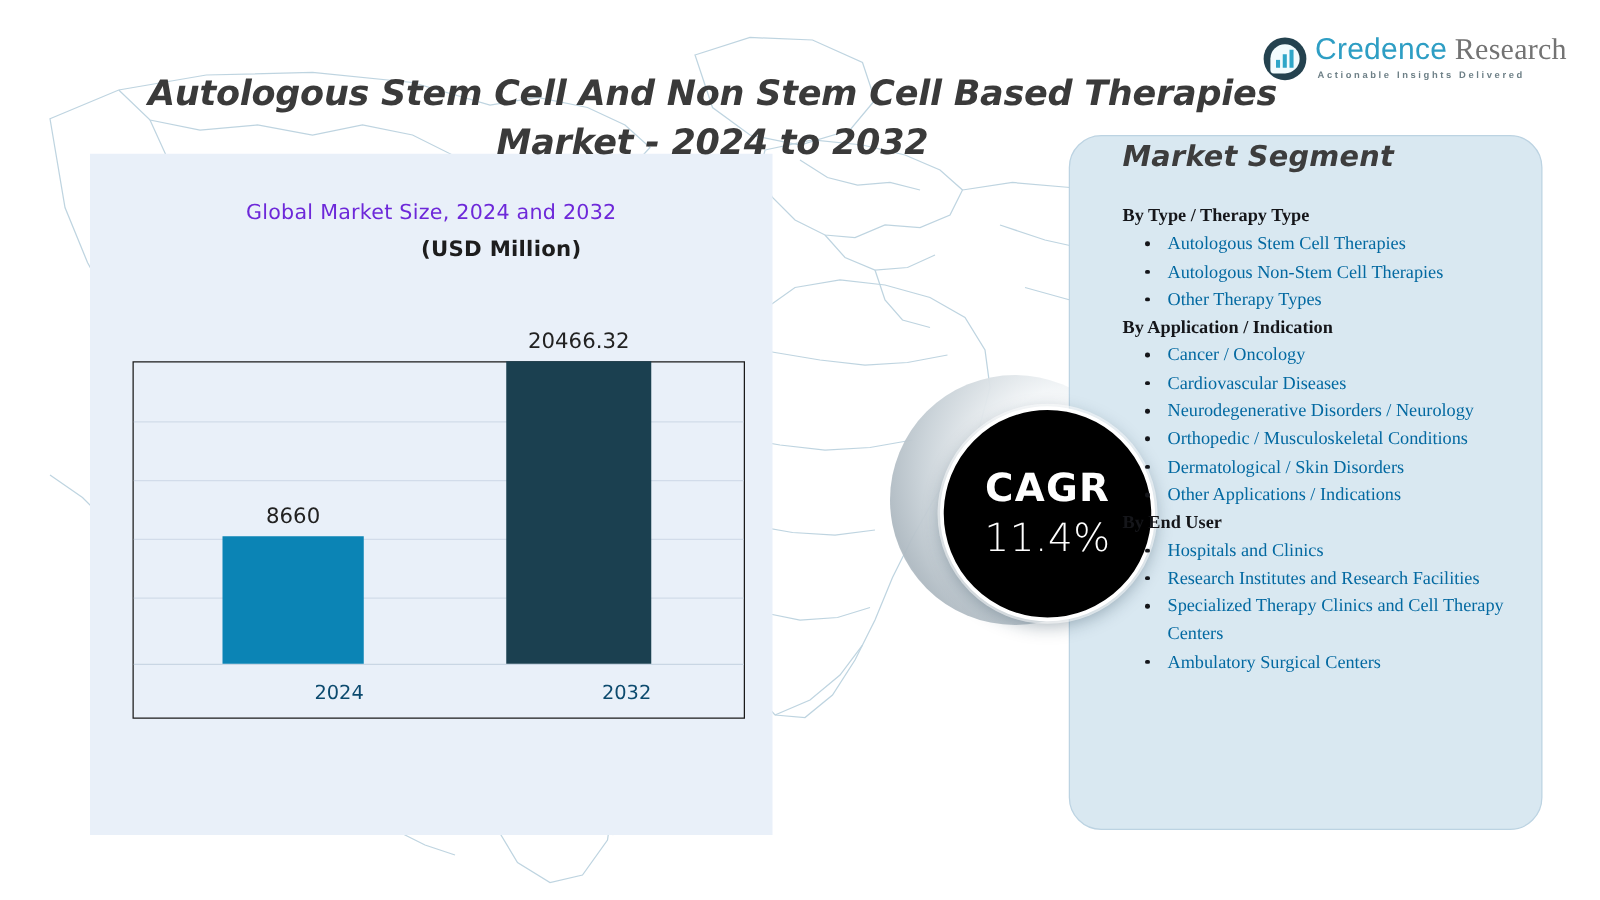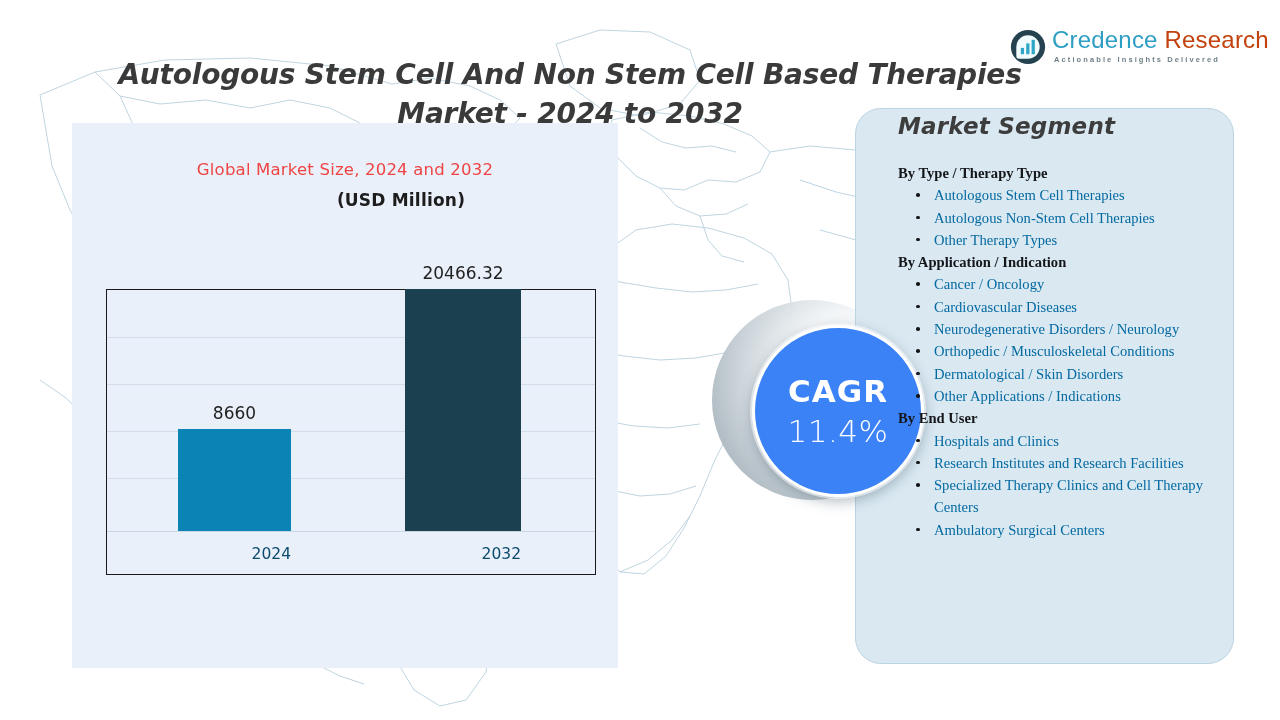--- a/index.html
+++ b/index.html
@@ -26,37 +26,37 @@
   }
 
   
   .logo{position:absolute;left:1010px;top:24px;width:250px;height:52px;z-index:7;}
   .logo-mark{position:absolute;left:0px;top:5px;width:36px;height:36px;}
   .logo-text{position:absolute;left:42px;top:2px;white-space:nowrap;}
   .logo-credence{
     font-family:"Liberation Sans",sans-serif;font-size:24px;color:#2e9ec4;letter-spacing:0.2px;
   }
   .logo-research{
-    font-family:Liberation Sans, sans-serif;font-size:24px;color:#c2410c;letter-spacing:0.2px;
+    font-family:Liberation Serif, serif;font-size:24px;color:#737373;letter-spacing:0.2px;
   }
   .logo-tagline{
     position:absolute;left:44px;top:31px;
     font-family:"Liberation Sans",sans-serif;font-size:7.5px;font-weight:bold;
     color:#6d7f86;letter-spacing:2.1px;white-space:nowrap;
   }
 
   
   .left-panel{
     position:absolute;left:72px;top:123px;width:546px;height:545px;
     background:#e9f0f9;z-index:1;
   }
   .chart-title{
     position:absolute;left:72px;top:160px;width:546px;text-align:center;
     font-family:"DejaVu Sans","Liberation Sans",sans-serif;
-    font-size:16.5px;color:#ef4444;z-index:3;letter-spacing:0.2px;
+    font-size:16.5px;color:#6d28d9;z-index:3;letter-spacing:0.2px;
   }
   .chart-subtitle{
     position:absolute;left:72px;top:190px;width:658px;text-align:center;
     font-family:"DejaVu Sans","Liberation Sans",sans-serif;font-weight:bold;
     font-size:17px;color:#1d1d1d;z-index:3;letter-spacing:0.2px;
   }
 
   
   .chart-box{
     position:absolute;left:106px;top:289px;width:488px;height:284px;
@@ -78,21 +78,21 @@
   }
 
   
   .sphere{
     position:absolute;left:712px;top:300px;width:200px;height:200px;border-radius:50%;
     background:radial-gradient(circle at 72% 38%, #ffffff 0%, #f2f5f7 35%, #c9d2d8 62%, #aeb9c1 78%, #dfe6ea 92%, #ffffff 100%);
     z-index:2;opacity:.95;
   }
   .cagr-circle{
     position:absolute;left:752px;top:325px;width:166px;height:166px;border-radius:50%;
-    background:#3b82f6;
+    background:#000000;
     border:3px solid #ffffff;
     box-shadow:0 0 0 2px rgba(255,255,255,.55), 0 4px 14px rgba(20,50,70,.35);
     z-index:5;
     display:flex;flex-direction:column;align-items:center;justify-content:center;
   }
   .cagr-title{
     font-family:"DejaVu Sans","Liberation Sans",sans-serif;font-weight:bold;
     font-size:31px;color:#ffffff;letter-spacing:1px;line-height:1;
   }
   .cagr-value{

